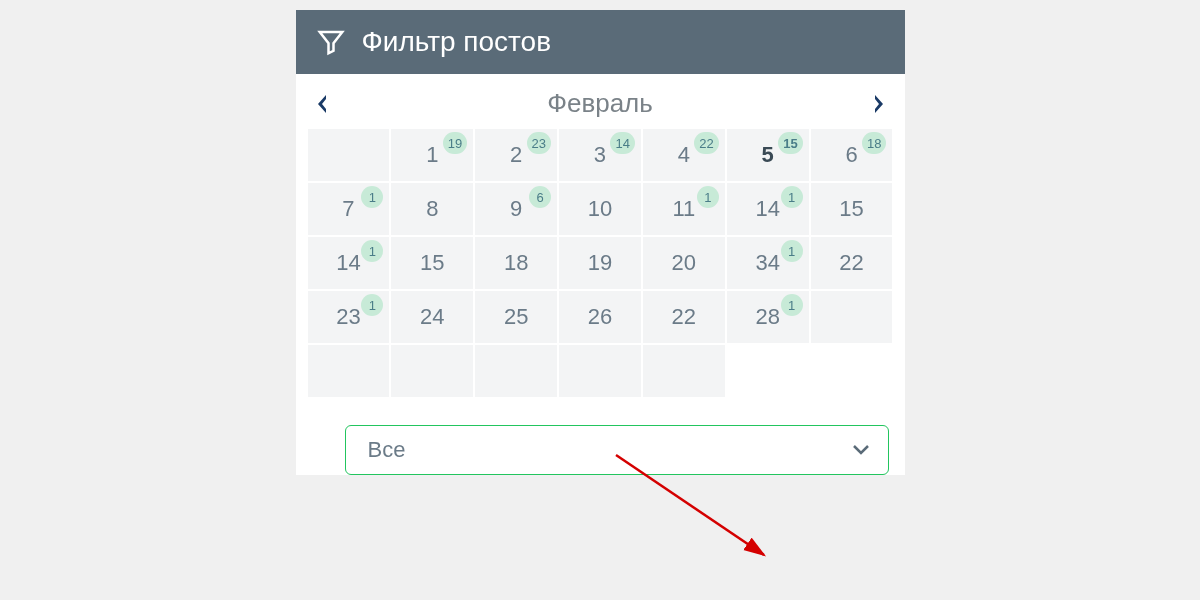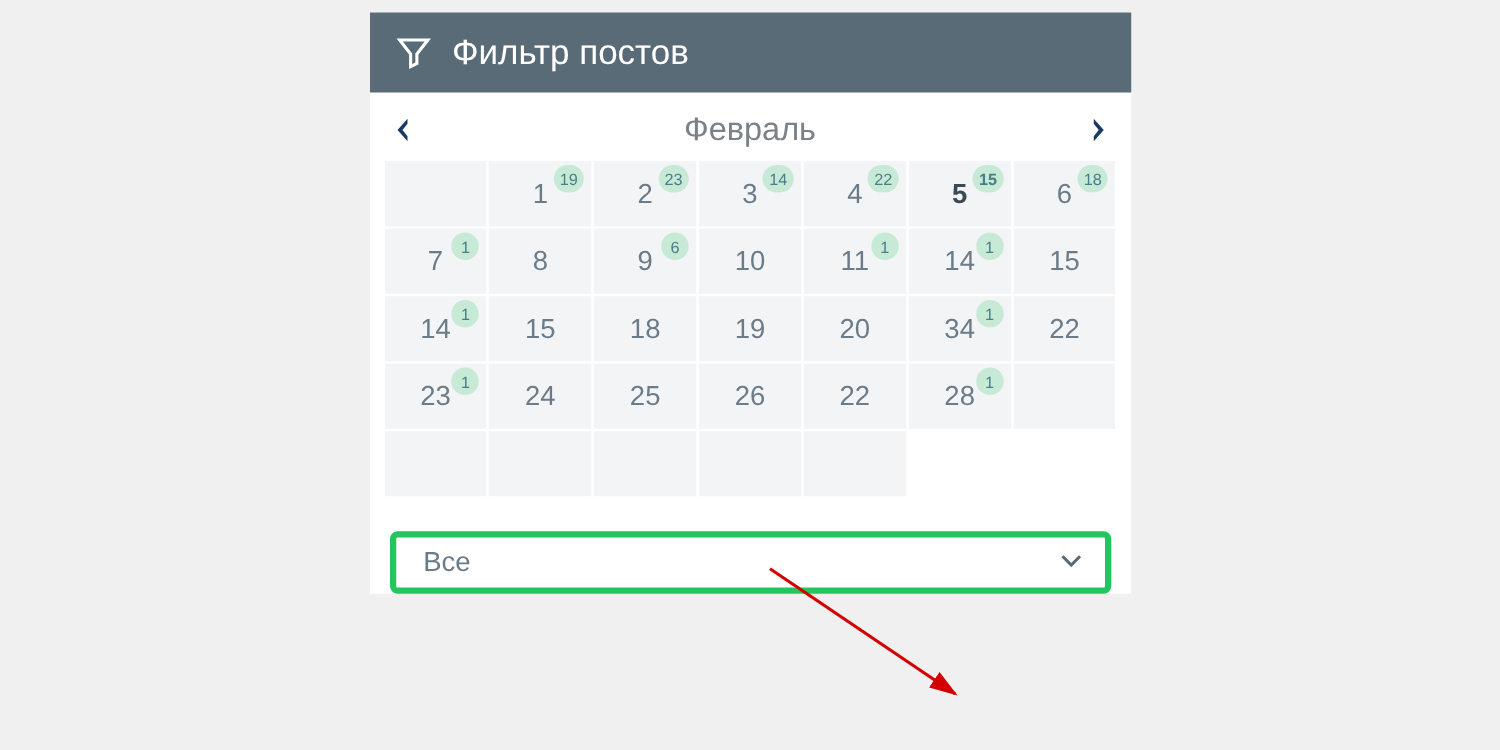--- a/index.html
+++ b/index.html
@@ -85,28 +85,29 @@
     .project-section {
       padding: 10px 16px 0 16px;
     }
     .project-label {
       font-size: 22px;
       font-weight: 700;
       color: #2c2c2c;
       margin-bottom: 10px;
     }
     .select-box {
-      border: 5px solid #22c55e;
+      border: 1px solid #22c55e;
       border-radius: 6px;
       height: 50px;
       display: flex;
       align-items: center;
       justify-content: space-between;
       padding: 0 18px 0 22px;
       cursor: pointer;
+      margin-left: 33px;
     }
     .select-value {
       color: #6b7b88;
       font-size: 22px;
     }
     .chevron { color: #5a6b78; }
     .arrow-annotation {
       position: absolute;
       pointer-events: none;
     }

